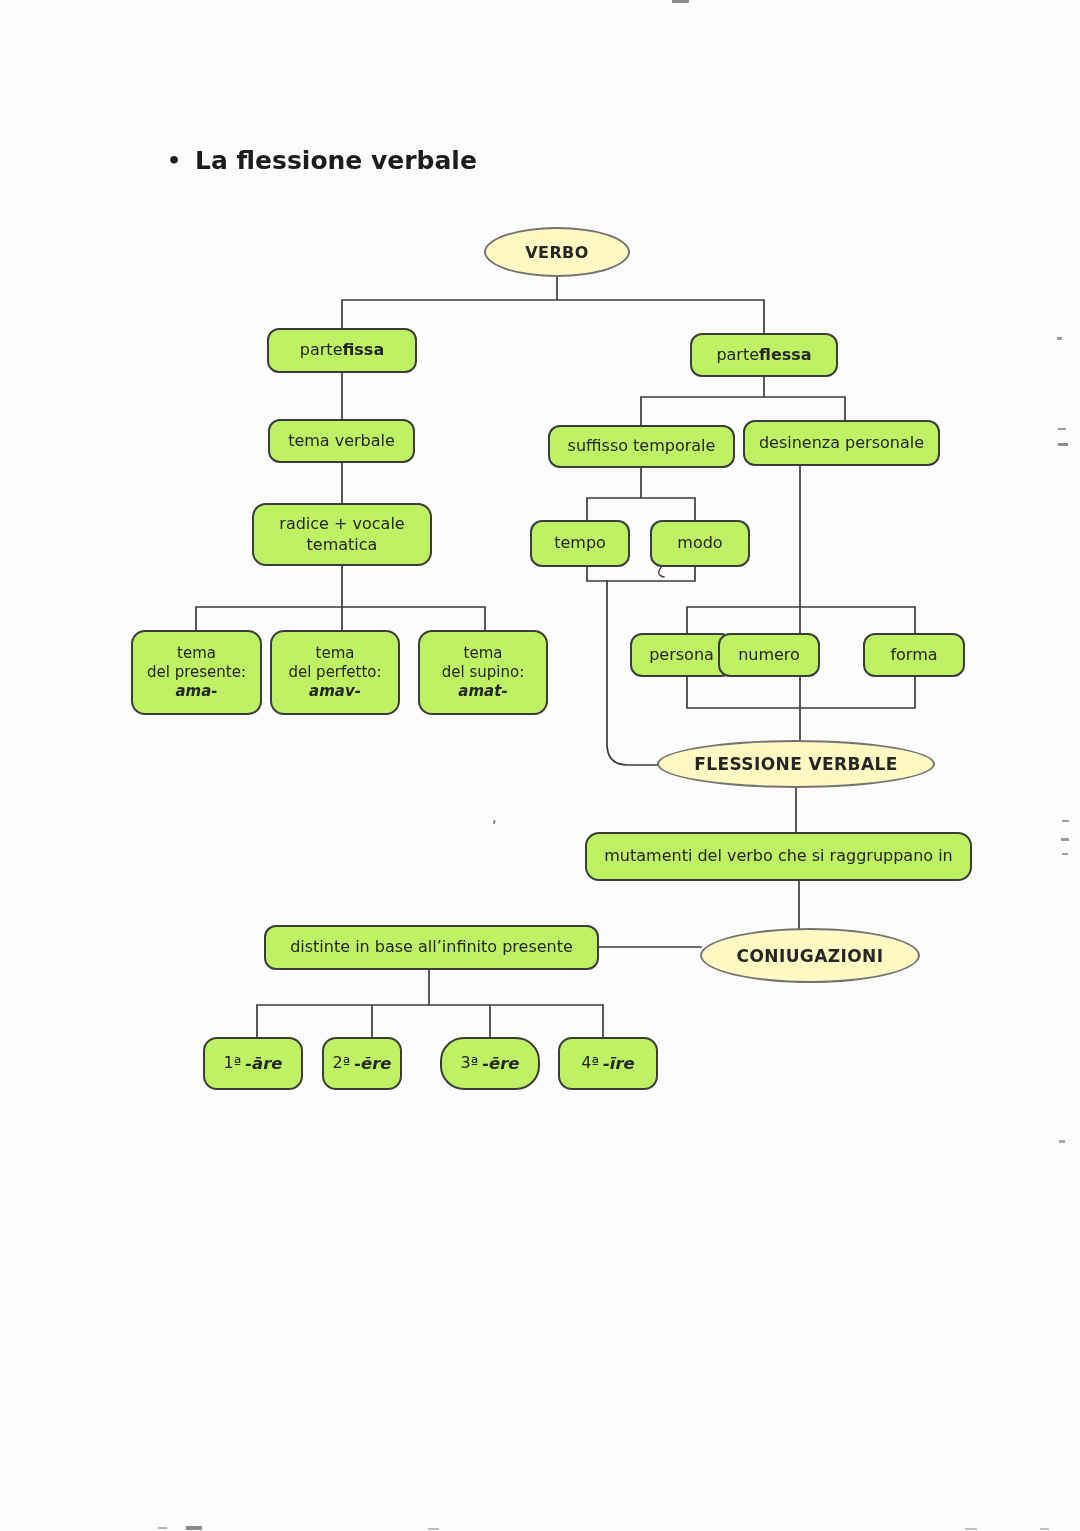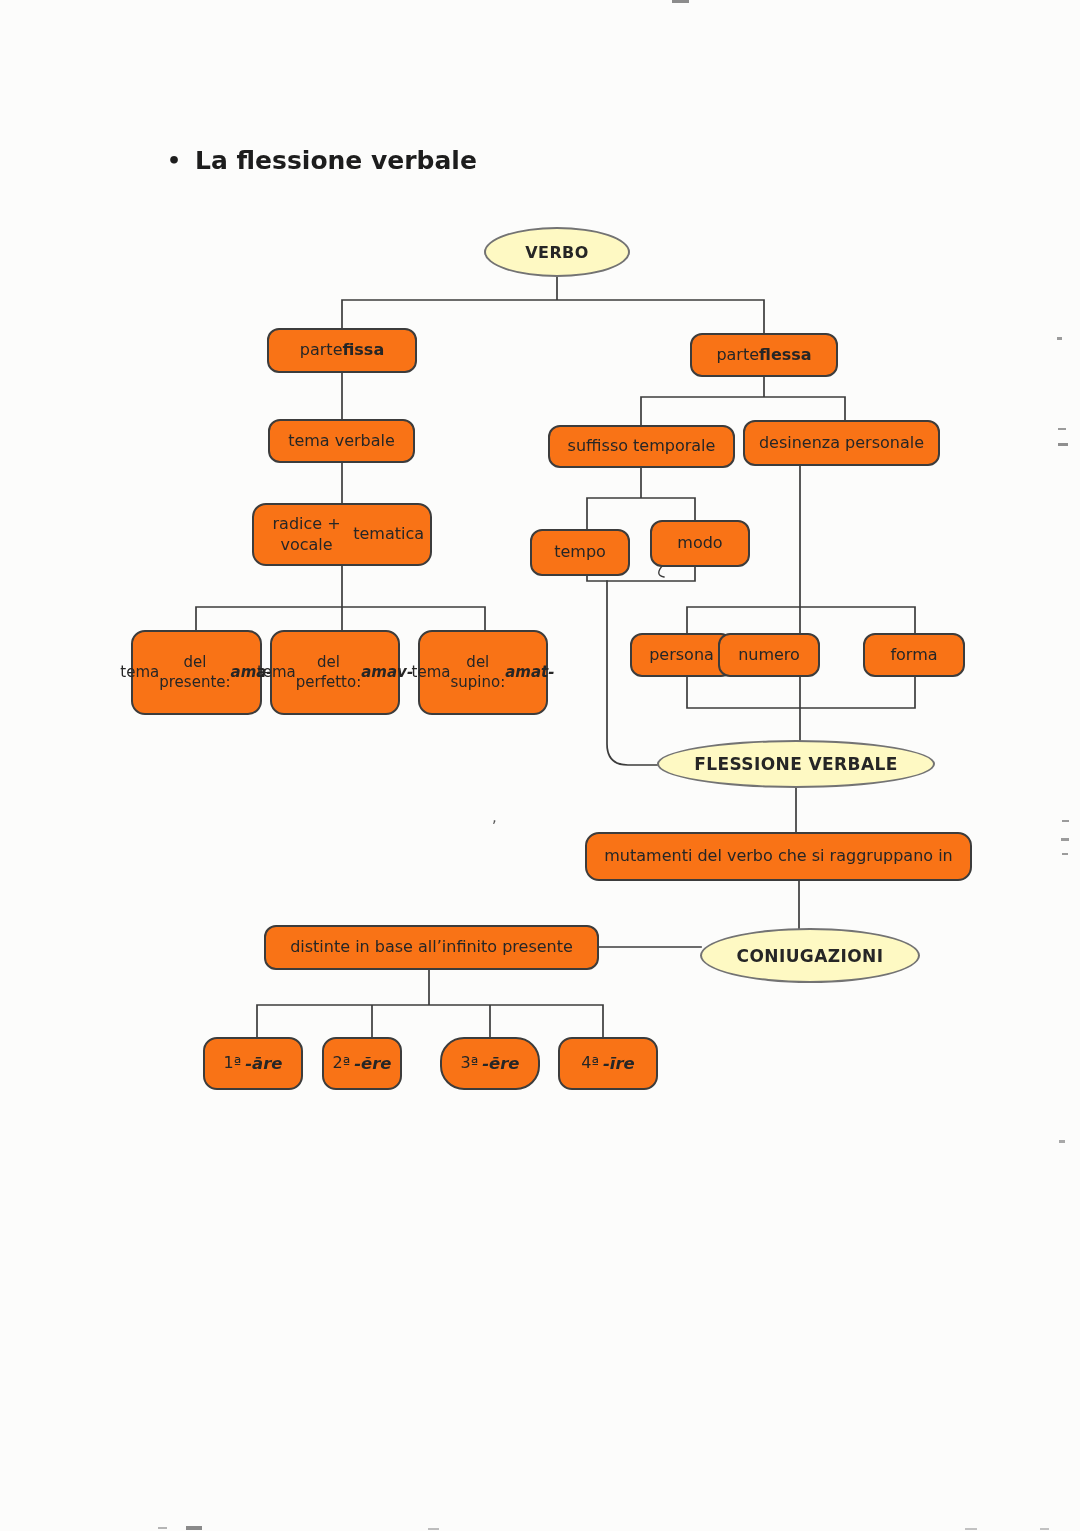--- a/index.html
+++ b/index.html
@@ -11,26 +11,26 @@
   }
   .title{
     position:absolute;left:167px;top:146px;
     display:flex;align-items:center;gap:14px;
     font-size:25px;font-weight:bold;color:#1d1d1d;
   }
   .title .bullet{font-size:22px;line-height:1;}
   svg.wires{position:absolute;left:0;top:0;z-index:1;}
   .node{
     position:absolute;box-sizing:border-box;z-index:2;
-    border:2px solid #3c3c3c;border-radius:12px;background:#f97316;
+    border:2px solid #3c3c3c;border-radius:12px;background:#bef264;
     display:flex;align-items:center;justify-content:center;
     text-align:center;font-size:16px;line-height:1.28;padding:2px 6px;
   }
   .node .bold{font-weight:bold;}
-  .node.col{}
+  .node.col{flex-direction:column;}
   .ellipse{
     position:absolute;box-sizing:border-box;z-index:2;
     border:2px solid #737373;border-radius:50%;background:#fef9c3;
     display:flex;align-items:center;justify-content:center;
     font-weight:bold;text-align:left;letter-spacing:0.4px;
   }
   .stem{font-weight:bold;font-style:italic;}
   .ending{font-weight:bold;font-style:italic;margin-left:4px;font-size:16.5px;}
   .smallline{font-size:15px;}
   .artifact{position:absolute;z-index:3;background:#9b9b9b;}
@@ -104,21 +104,21 @@
   </div>
 
   <div class="node" style="left:548px;top:425px;width:187px;height:43px;">
     <span>suffisso temporale</span>
   </div>
 
   <div class="node" style="left:743px;top:420px;width:197px;height:46px;">
     <span>desinenza personale</span>
   </div>
 
-  <div class="node" style="left:530px;top:520px;width:100px;height:47px;margin-top:9px;">
+  <div class="node" style="left:530px;top:520px;width:100px;height:47px;">
     <span>tempo</span>
   </div>
 
   <div class="node" style="left:650px;top:520px;width:100px;height:47px;">
     <span>modo</span>
   </div>
 
   <div class="node" style="left:630px;top:633px;width:103px;height:44px;">
     <span>persona</span>
   </div>

